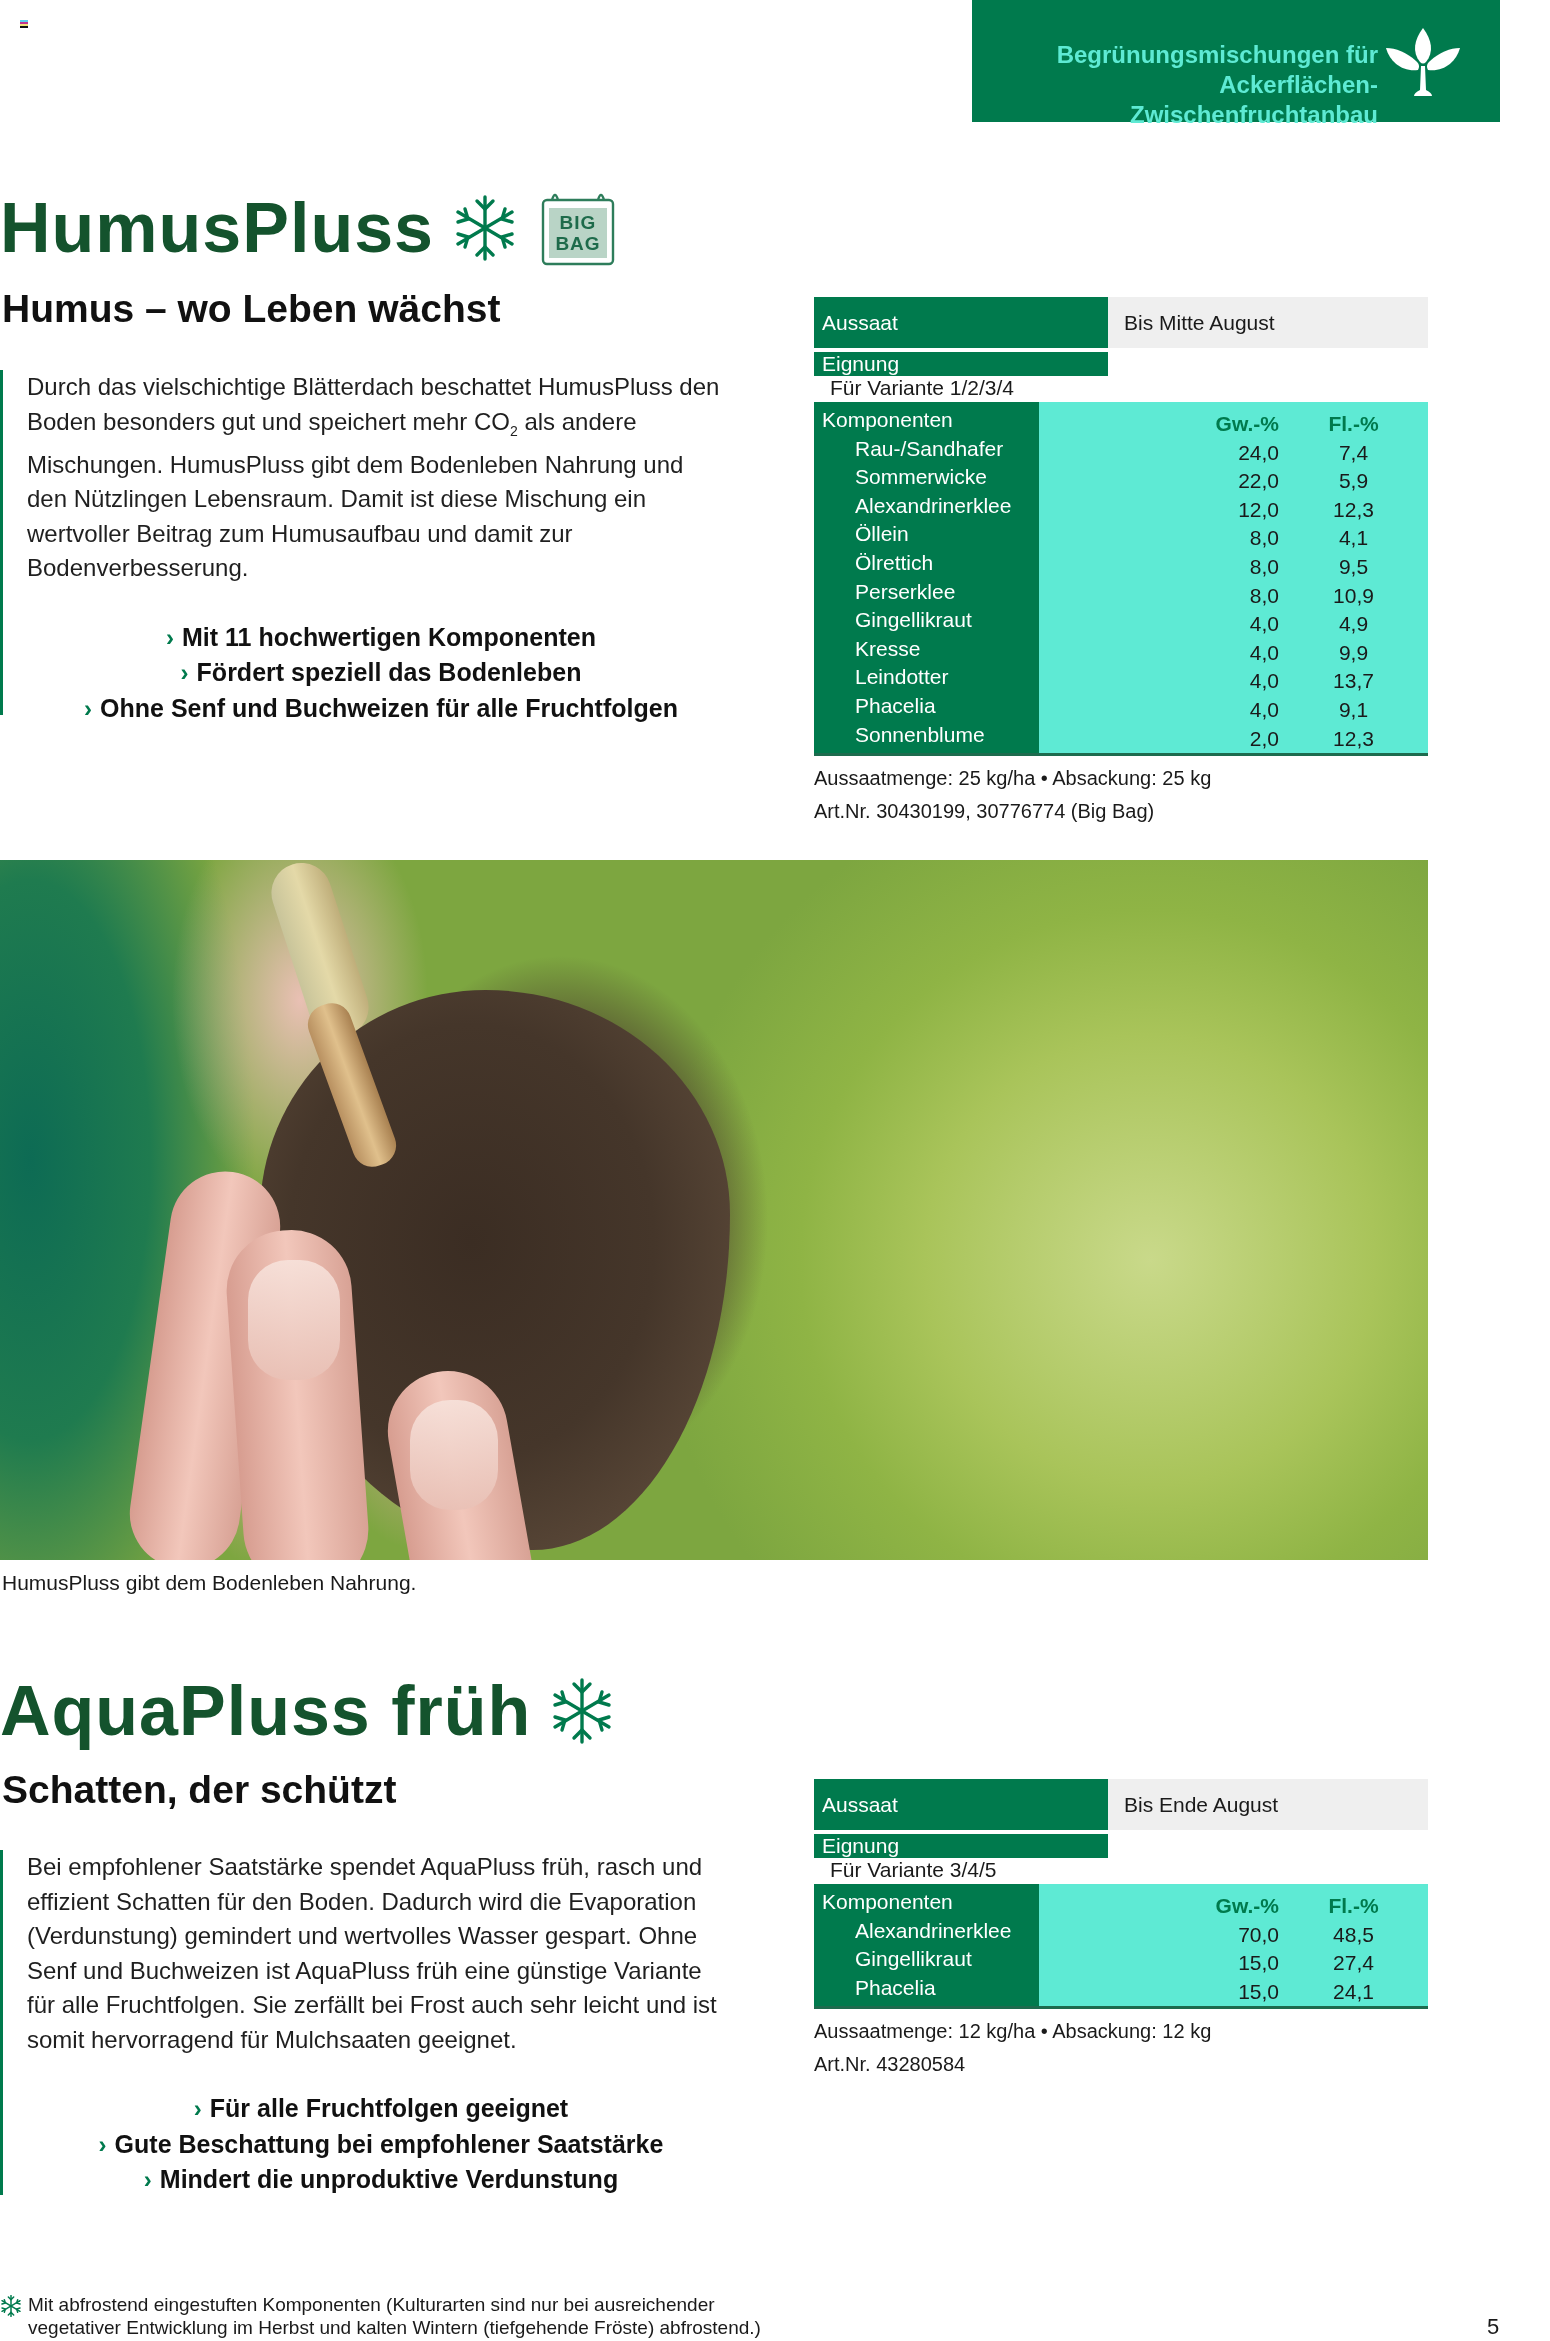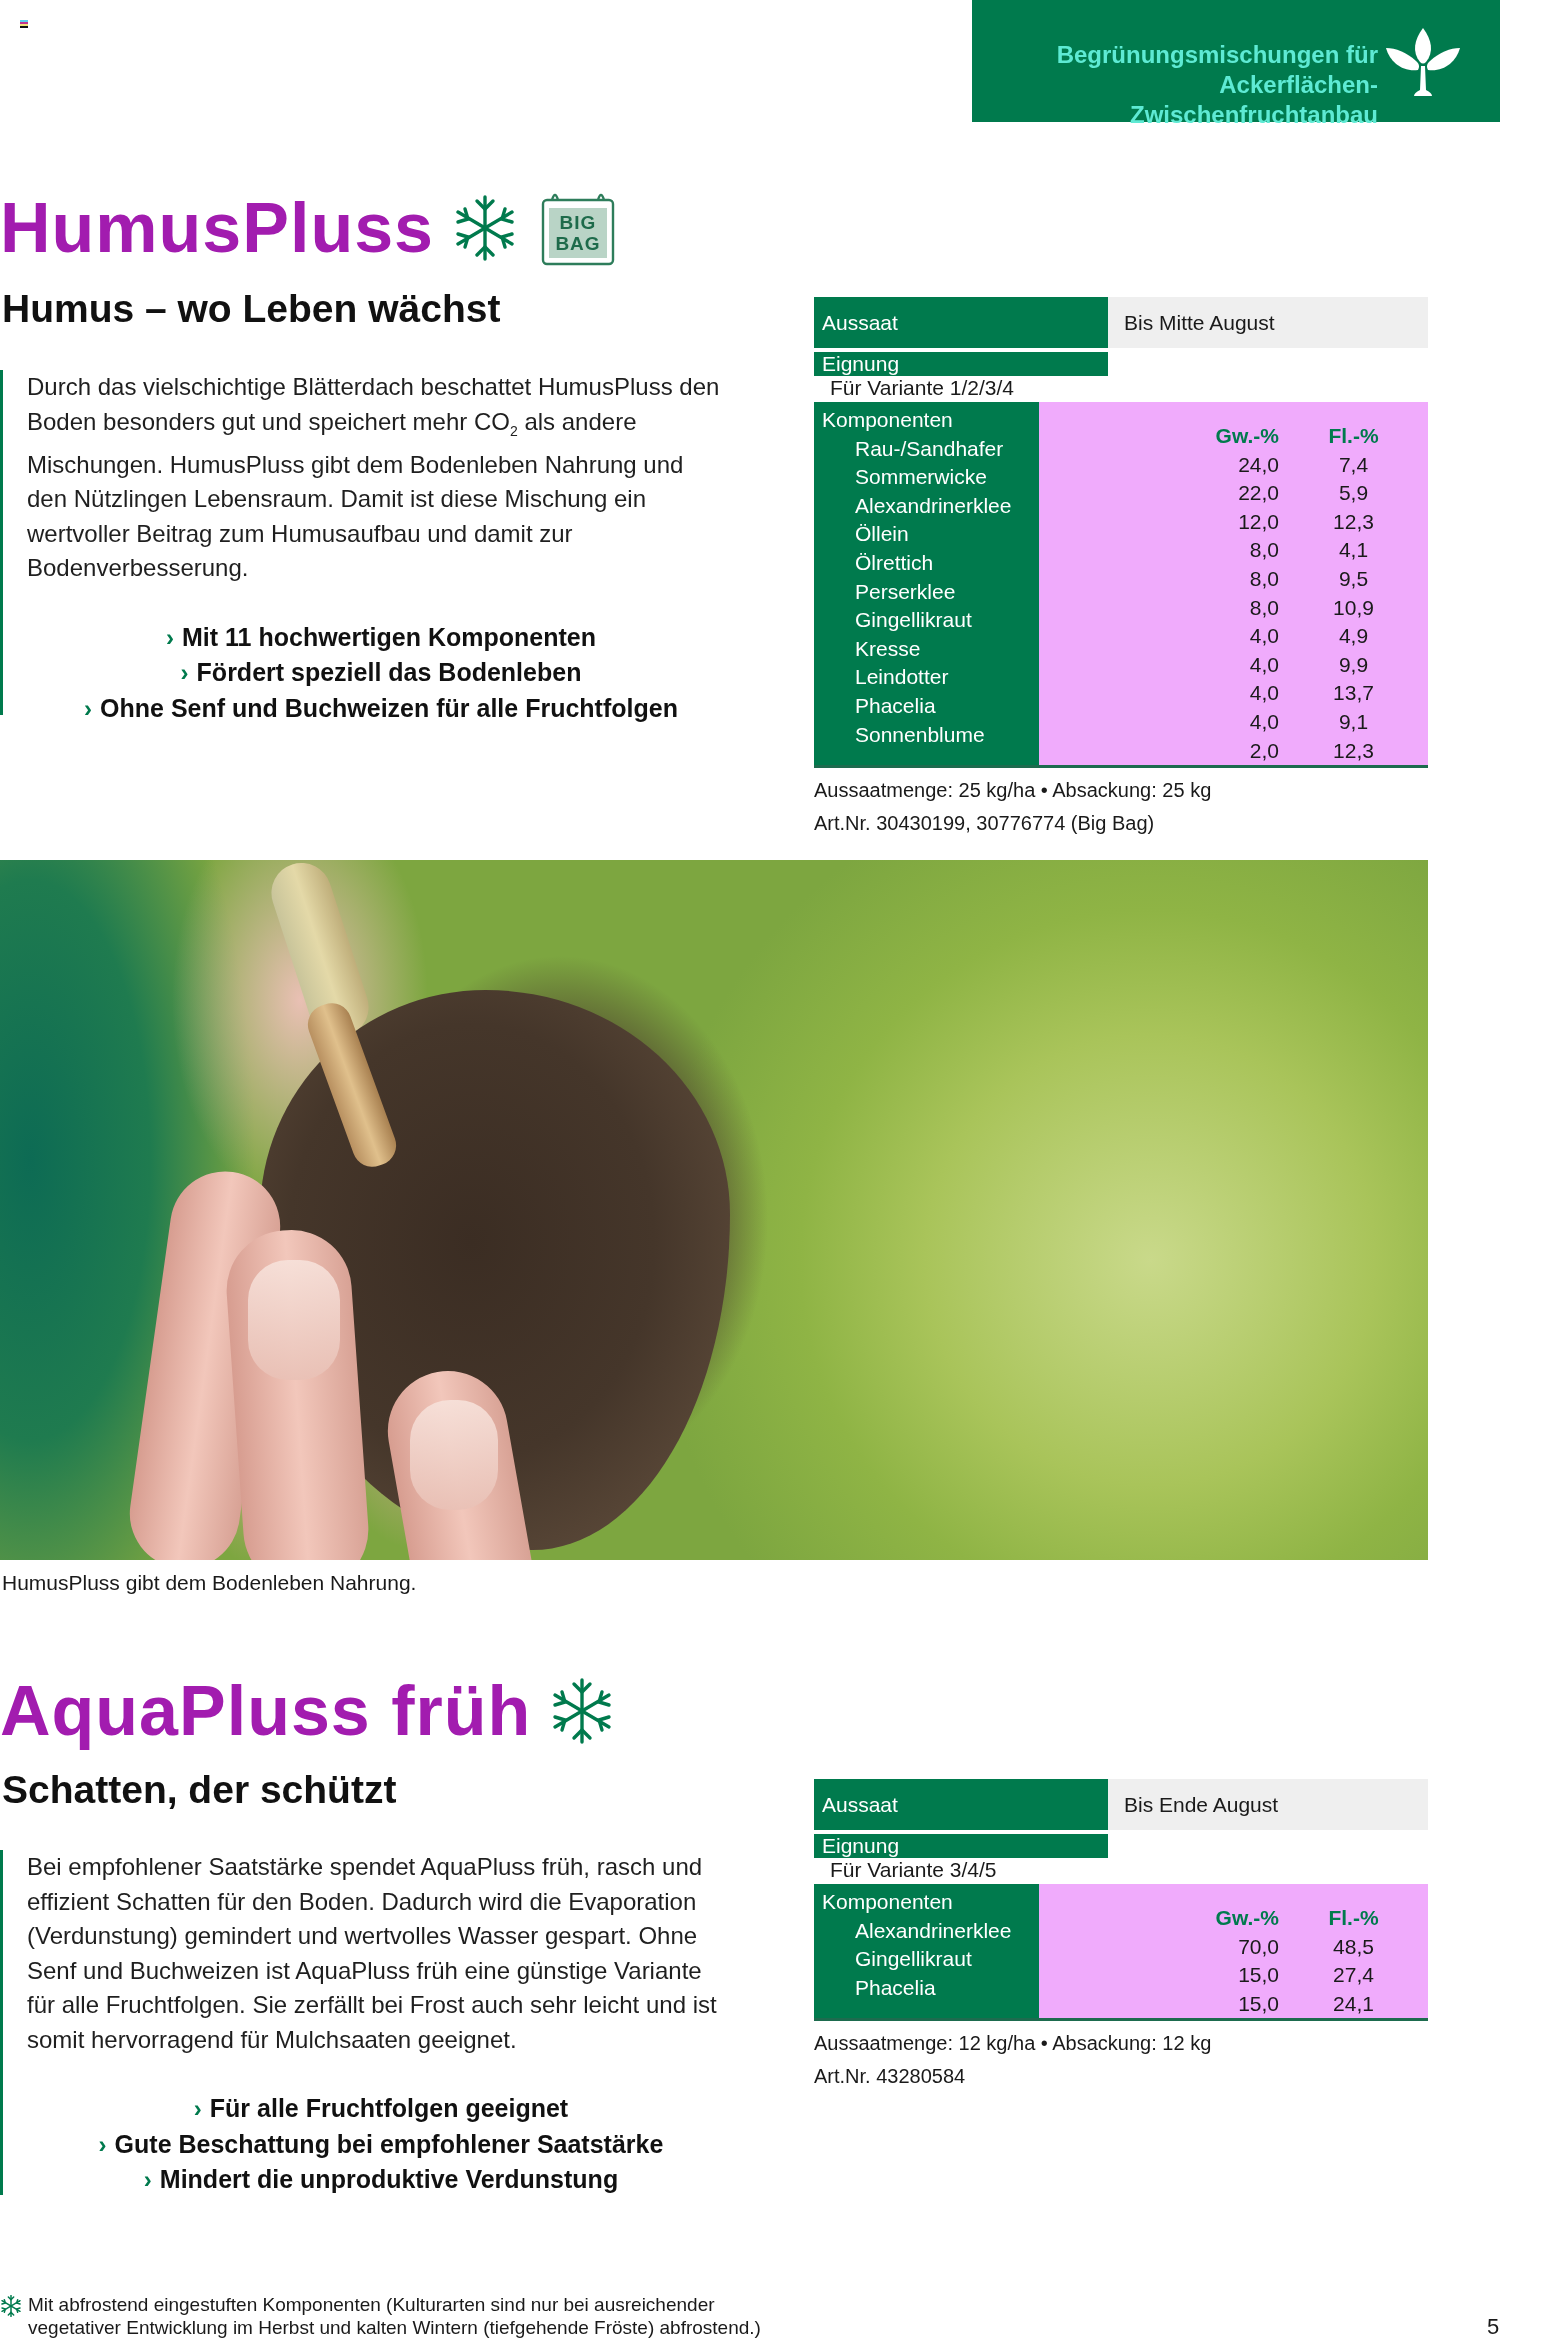--- a/index.html
+++ b/index.html
@@ -6,21 +6,21 @@
   html, body { width: 1550px; height: 2341px; background: #ffffff; overflow: hidden; }
   body { position: relative; font-family: "Liberation Sans", "DejaVu Sans", sans-serif; color: #1a1a1a; }
 
   .crop-marks { position: absolute; left: 20px; top: 20px; width: 8px; height: 8px; }
   .crop-marks span { display: block; height: 2px; width: 8px; }
 
   .banner { position: absolute; left: 972px; top: 0; width: 528px; height: 122px; background: #007a4d; color: #5eead4; }
   .banner-text { position: absolute; right: 122px; top: 40px; text-align: right; font-weight: bold; font-size: 24px; line-height: 30px; }
   .banner-icon { position: absolute; right: 38px; top: 26px; width: 78px; height: 76px; }
 
-  .product-title { position: absolute; left: 0; font-weight: bold; color: #a21caf; font-size: 70px; letter-spacing: 1px; line-height: 1; white-space: nowrap; display: flex; align-items: center; }
+  .product-title { position: absolute; left: 0; font-weight: bold; color: #14532d; font-size: 70px; letter-spacing: 1px; line-height: 1; white-space: nowrap; display: flex; align-items: center; }
   .product-title .snow { width: 62px; height: 66px; margin-left: 20px; }
   .bigbag { width: 76px; height: 76px; margin-left: 24px; position: relative; }
 
   .subtitle { position: absolute; left: 2px; font-weight: bold; font-size: 39px; color: #111; white-space: nowrap; }
 
   .desc-block { position: absolute; left: 0; border-left: 3px solid #007a4d; padding-left: 24px; }
   .desc { font-size: 24px; line-height: 34.5px; color: #1f1f1f; width: 700px; }
   .desc sub { font-size: 14px; }
   .bullets { margin-top: 34px; list-style: none; text-align: center; }
   .bullets li { font-weight: bold; font-size: 25px; line-height: 34.5px; color: #111; white-space: nowrap; }
@@ -29,21 +29,21 @@
   .spec { position: absolute; left: 814px; width: 614px; }
   .spec-row { display: flex; }
   .spec-row .k { width: 294px; background: #007a4d; color: #ffffff; font-size: 21px; padding-left: 8px; display: flex; align-items: center; }
   .spec-row .v { flex: 1; font-size: 21px; padding-left: 16px; display: flex; align-items: center; color: #1a1a1a; }
   .row-aussaat { height: 51px; }
   .row-aussaat .v { background: #efefef; }
   .row-eignung { height: 46px; margin-top: 4px; flex-direction: column; }
   .row-eignung .v { background: #fff; }
   .comp { margin-top: 4px; display: flex; border-bottom: 3px solid #1d6b4e; }
   .comp .k { width: 330px; background: #007a4d; color: #fff; font-size: 21px; padding: 4px 0 0 8px; }
-  .comp .vals { flex: 1; background: #f0abfc; padding-top: 20px; }
+  .comp .vals { flex: 1; background: #5eead4; padding-top: 8px; }
   .comp .line { height: 28.6px; line-height: 28.6px; white-space: nowrap; }
   .comp .k .line.item { padding-left: 33px; }
   .comp .vals .line { display: flex; font-size: 21px; }
   .comp .vals .gw { width: 240px; text-align: right; }
   .comp .vals .fl { width: 149px; text-align: center; }
   .comp .vals .hdr { color: #007a4d; font-weight: bold; }
   .spec-foot { font-size: 20px; line-height: 33px; margin-top: 6px; color: #1a1a1a; white-space: nowrap; }
 
   .photo { position: absolute; left: 0; top: 860px; width: 1428px; height: 700px; overflow: hidden;
     background:

